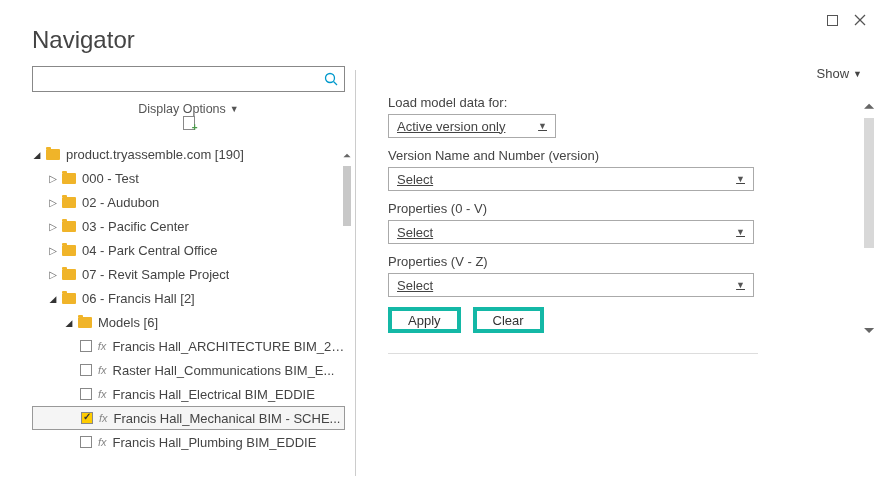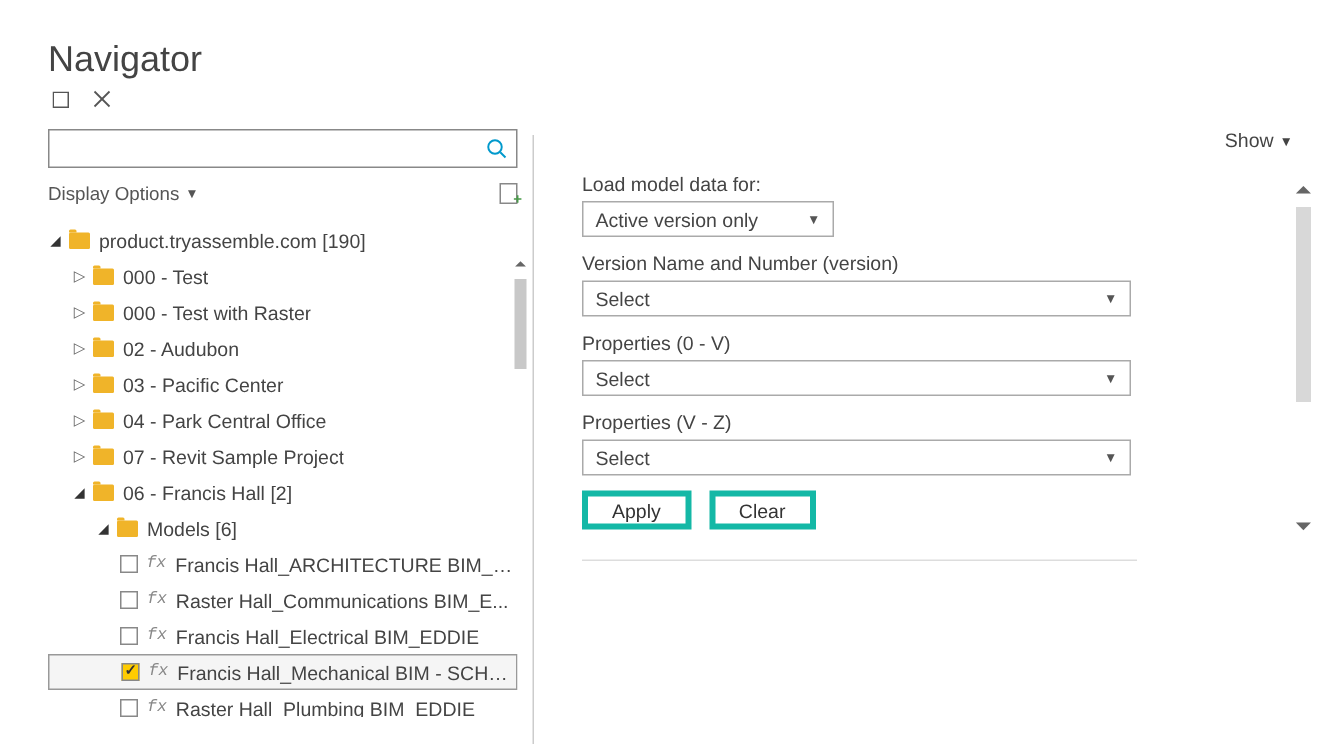--- a/index.html
+++ b/index.html
@@ -1,54 +1,54 @@
 <!DOCTYPE html>
 <html><head>
 <meta charset="utf-8">
 <style>
   * { box-sizing: border-box; font-family: "Segoe UI", Arial, sans-serif; }
   body { margin: 0; padding: 0; background: #fff; color: #333; font-size: 13px; }
   .window { width: 880px; height: 502px; position: relative; overflow: hidden; }
-  .titlebar { display: flex; justify-content: space-between; align-items: flex-start; padding: 8px 12px 4px 32px; flex-direction: column; }
+  .titlebar { display: flex; justify-content: space-between; align-items: flex-start; padding: 8px 12px 4px 32px; }
   .title { font-size: 24px; font-weight: 300; color: #444; padding-top: 18px; }
   .winbtns { display: flex; gap: 12px; padding-top: 4px; }
   .winbtn { width: 16px; height: 16px; display: flex; align-items: center; justify-content: center; color: #555; }
   .body { display: flex; height: 430px; }
   .left { width: 355px; padding: 8px 10px 8px 32px; position: relative; }
   .divider { width: 1px; background: #ccc; margin: 12px 0; }
   .right { flex: 1; padding: 8px 18px 8px 32px; position: relative; }
   .search-row { display: flex; margin-bottom: 10px; }
   .search { flex: 1; height: 26px; border: 1px solid #888; display: flex; align-items: center; justify-content: flex-end; padding: 0 6px; }
   .search-icon { color: #0099cc; }
-  .disp-row { display: flex; justify-content: space-between; align-items: center; font-size: 12.5px; color: #555; margin-bottom: 6px; }
+  .disp-row { display: flex; justify-content: space-between; align-items: center; font-size: 12.5px; color: #555; margin-bottom: 6px; flex-direction: column; }
   .disp-opt { display: flex; align-items: center; gap: 4px; }
   .tree { position: relative; height: 330px; overflow: hidden; margin-top: 12px; }
   .tree-item { display: flex; align-items: center; height: 24px; white-space: nowrap; overflow: hidden; text-overflow: ellipsis; }
   .arrow { display: inline-block; width: 10px; text-align: center; color: #555; font-size: 10px; margin-right: 4px; }
   .arrow.collapsed::before { content: "▷"; color: #666; }
   .arrow.expanded::before { content: "◢"; color: #333; font-size: 9px; }
   .folder { width: 14px; height: 11px; background: #f0b429; border-radius: 1px; display: inline-block; margin-right: 6px; position: relative; }
   .folder::before { content: ""; position: absolute; top: -2px; left: 0; width: 5px; height: 2px; background: #f0b429; border-radius: 1px 1px 0 0; }
   .checkbox { width: 12px; height: 12px; border: 1px solid #888; display: inline-block; margin-right: 6px; background: #fff; }
   .checkbox.checked { background: #ffcc00; position: relative; }
   .checkbox.checked::after { content: "✓"; position: absolute; top: -2px; left: 1px; font-size: 10px; color: #333; font-weight: bold; }
-  .fx { font-style: italic; color: #888; font-size: 11px; margin-right: 6px; font-family: Liberation Mono, monospace; }
+  .fx { font-style: italic; color: #888; font-size: 11px; margin-right: 6px; font-family: Liberation Sans, sans-serif; }
   .node-label { color: #444; font-size: 13px; overflow: hidden; text-overflow: ellipsis; }
   .l0 { padding-left: 0px; }
   .l1 { padding-left: 16px; }
   .l2 { padding-left: 32px; }
   .l3 { padding-left: 48px; }
   .selected { border: 1px solid #999; background: #f5f5f5; }
   .left-scroll { position: absolute; right: 0px; top: 90px; width: 16px; height: 320px; display: flex; flex-direction: column; align-items: center; }
   .scroll-arrow { color: #666; font-size: 10px; height: 16px; display:flex; align-items:center; }
   .scroll-thumb { width: 8px; height: 60px; background: #c8c8c8; border-radius: 0px; margin-top: 2px; }
   .right-top { display: flex; justify-content: flex-end; margin-bottom: 14px; }
   .show-btn { display: flex; align-items: center; gap: 4px; font-size: 13px; color: #444; }
   .field-label { font-size: 13px; color: #444; margin-bottom: 4px; }
-  .dropdown { height: 24px; border: 1px solid #aaa; display: flex; align-items: center; justify-content: space-between; padding: 0 8px; margin-bottom: 10px; background: #fff; font-size: 13px; color: #444; }
+  .dropdown { height: 24px; border: 1px solid #aaa; display: flex; align-items: center; justify-content: space-between; padding: 0 8px; margin-bottom: 10px; background: #fff; font-size: 13px; color: #444; text-decoration: underline; }
   .dropdown.small { width: 168px; }
   .dropdown.wide { width: 366px; }
   .dd-arrow { font-size: 9px; color: #555; }
   .btn-row { display: flex; gap: 12px; margin-top: 6px; }
   .btn { height: 26px; padding: 0 16px; border: 4px solid #14b8a6; background: #fff; display: flex; align-items: center; font-size: 13px; color: #333; }
   .right-scroll { position: absolute; right: 2px; top: 40px; width: 18px; height: 240px; display: flex; flex-direction: column; justify-content: space-between; align-items: center; }
   .right-scroll-thumb { width: 10px; height: 130px; background: #d8d8d8; position: absolute; top: 20px; right: 4px; }
   .file-icon { width: 12px; height: 14px; border: 1px solid #888; display: inline-block; position: relative; }
   .file-icon::after { content: "+"; position: absolute; bottom: -4px; right: -4px; color: #4a9b4a; font-size: 10px; font-weight: bold; }
   hr.sep { border: none; border-top: 1px solid #ddd; margin: 20px 0 0 0; width: 370px; }
@@ -99,25 +99,20 @@
           <span class="node-label"><span>product.tryassemble.com</span> [<span>190</span>]</span>
         </div>
         <div class="tree-item l1">
             <span class="arrow collapsed"></span>
             <span class="folder"></span>
             <span class="node-label">000 - Test</span>
           </div>
         <div class="tree-item l1">
             <span class="arrow collapsed"></span>
             <span class="folder"></span>
-            <span class="node-label">000 - Test with Raster</span>
-          </div>
-        <div class="tree-item l1">
-            <span class="arrow collapsed"></span>
-            <span class="folder"></span>
             <span class="node-label">02 - Audubon</span>
           </div>
         <div class="tree-item l1">
             <span class="arrow collapsed"></span>
             <span class="folder"></span>
             <span class="node-label">03 - Pacific Center</span>
           </div>
         <div class="tree-item l1">
             <span class="arrow collapsed"></span>
             <span class="folder"></span>
@@ -154,21 +149,21 @@
             <span class="node-label">Francis Hall_Electrical BIM_EDDIE</span>
           </div>
         <div class="tree-item l3 selected">
             <span class="checkbox checked"></span>
             <span class="fx">fx</span>
             <span class="node-label">Francis Hall_Mechanical BIM - SCHE...</span>
           </div>
         <div class="tree-item l3">
             <span class="checkbox"></span>
             <span class="fx">fx</span>
-            <span class="node-label">Raster Hall_Plumbing BIM_EDDIE</span>
+            <span class="node-label">Francis Hall_Plumbing BIM_EDDIE</span>
           </div>
 
       </div>
 
       <div class="left-scroll">
         <div class="scroll-arrow">⏶</div>
         <div class="scroll-thumb"></div>
       </div>
     </div>
 

